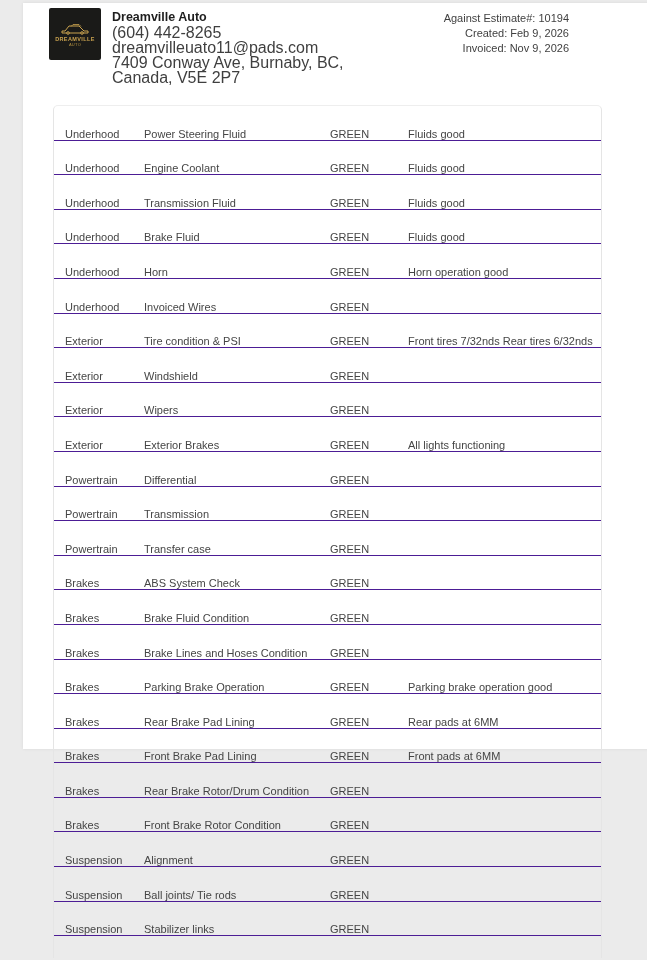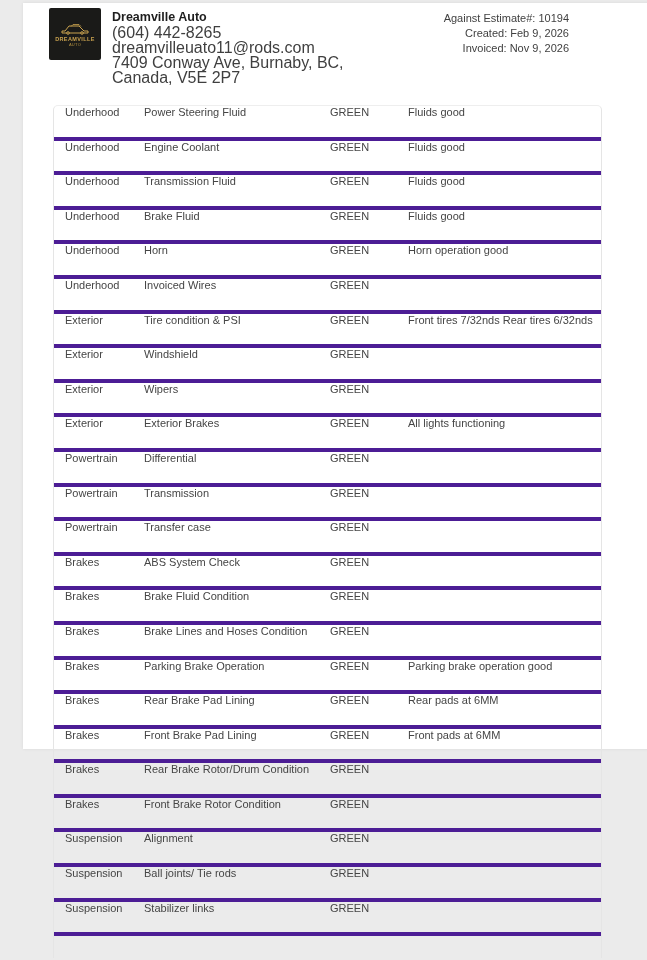--- a/index.html
+++ b/index.html
@@ -57,24 +57,24 @@
     width: 549px;
     height: 853px;
     border-left: 1px solid #e5e5e5;
     border-right: 1px solid #e5e5e5;
     border-top: 1px solid #eeeeee;
     border-radius: 5px 5px 0 0;
     overflow: hidden;
   }
   .t-row {
     display: flex;
-    align-items: flex-start;
+    align-items: flex-end;
     height: 34.6px;
     padding-left: 11px;
-    border-bottom: 4px solid #4c1d95;
+    border-bottom: 1px solid #4c1d95;
     font-size: 11px;
     color: #454545;
   }
   .col-category { width: 79px; flex-shrink: 0; }
   .col-item     { width: 186px; flex-shrink: 0; padding-right: 8px; }
   .col-status   { width: 78px; flex-shrink: 0; }
   .col-note     { flex: 1; padding-right: 6px; }
 </style>
 </head>
 <body>
@@ -90,21 +90,21 @@
           <circle cx="9" cy="11" r="1.4" fill="none" stroke="#c9a24f" stroke-width="0.8"></circle>
           <circle cx="23" cy="11" r="1.4" fill="none" stroke="#c9a24f" stroke-width="0.8"></circle>
           <path d="M12 4.5 L14 2.5 h6 l2 2" fill="none" stroke="#c9a24f" stroke-width="0.8"></path>
         </svg>
         <div class="logo-line1">DREAMVILLE</div>
         <div class="logo-line2">AUTO</div>
       </div>
       <div class="company-info">
         <div class="company-name">Dreamville Auto</div>
         <div class="company-line">(604) 442-8265</div>
-        <div class="company-line">dreamvilleuato11@rods.com</div>
+        <div class="company-line">dreamvilleuato11@pads.com</div>
         <div class="company-line">7409 Conway Ave, Burnaby, BC,</div>
         <div class="company-line">Canada, V5E 2P7</div>
       </div>
     </div>
 
     <div class="report-meta">
       <div class="meta-line">Against Estimate#: 10194</div>
       <div class="meta-line">Created: Feb 9, 2026</div>
       <div class="meta-line">Invoiced: Nov 9, 2026</div>
     </div>

